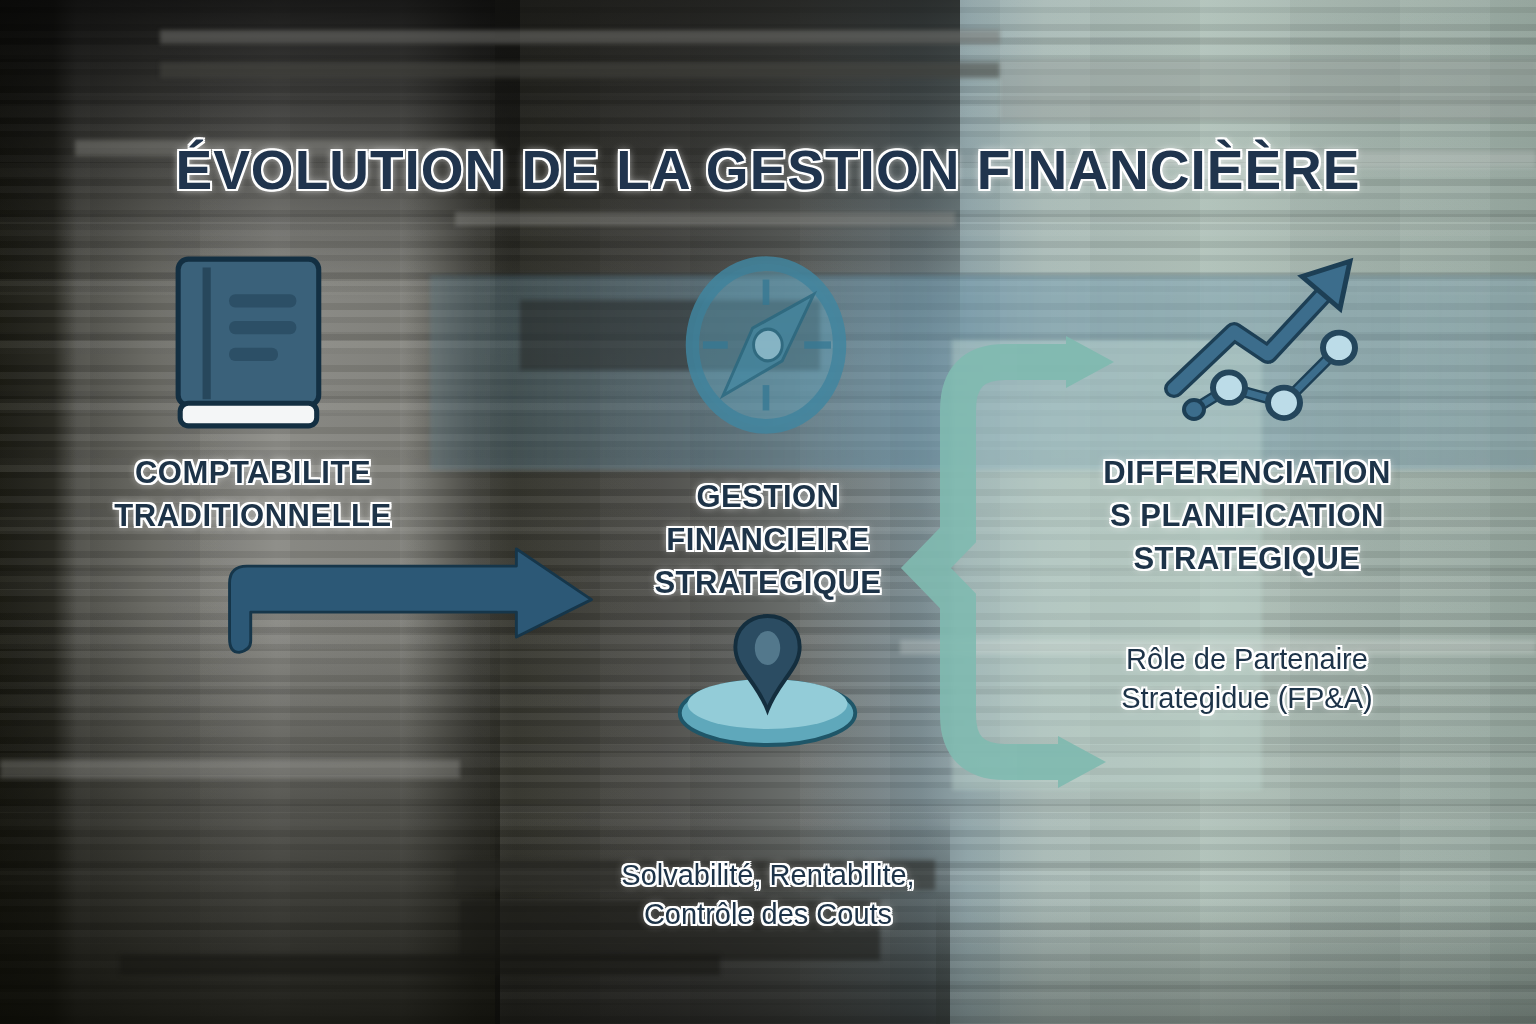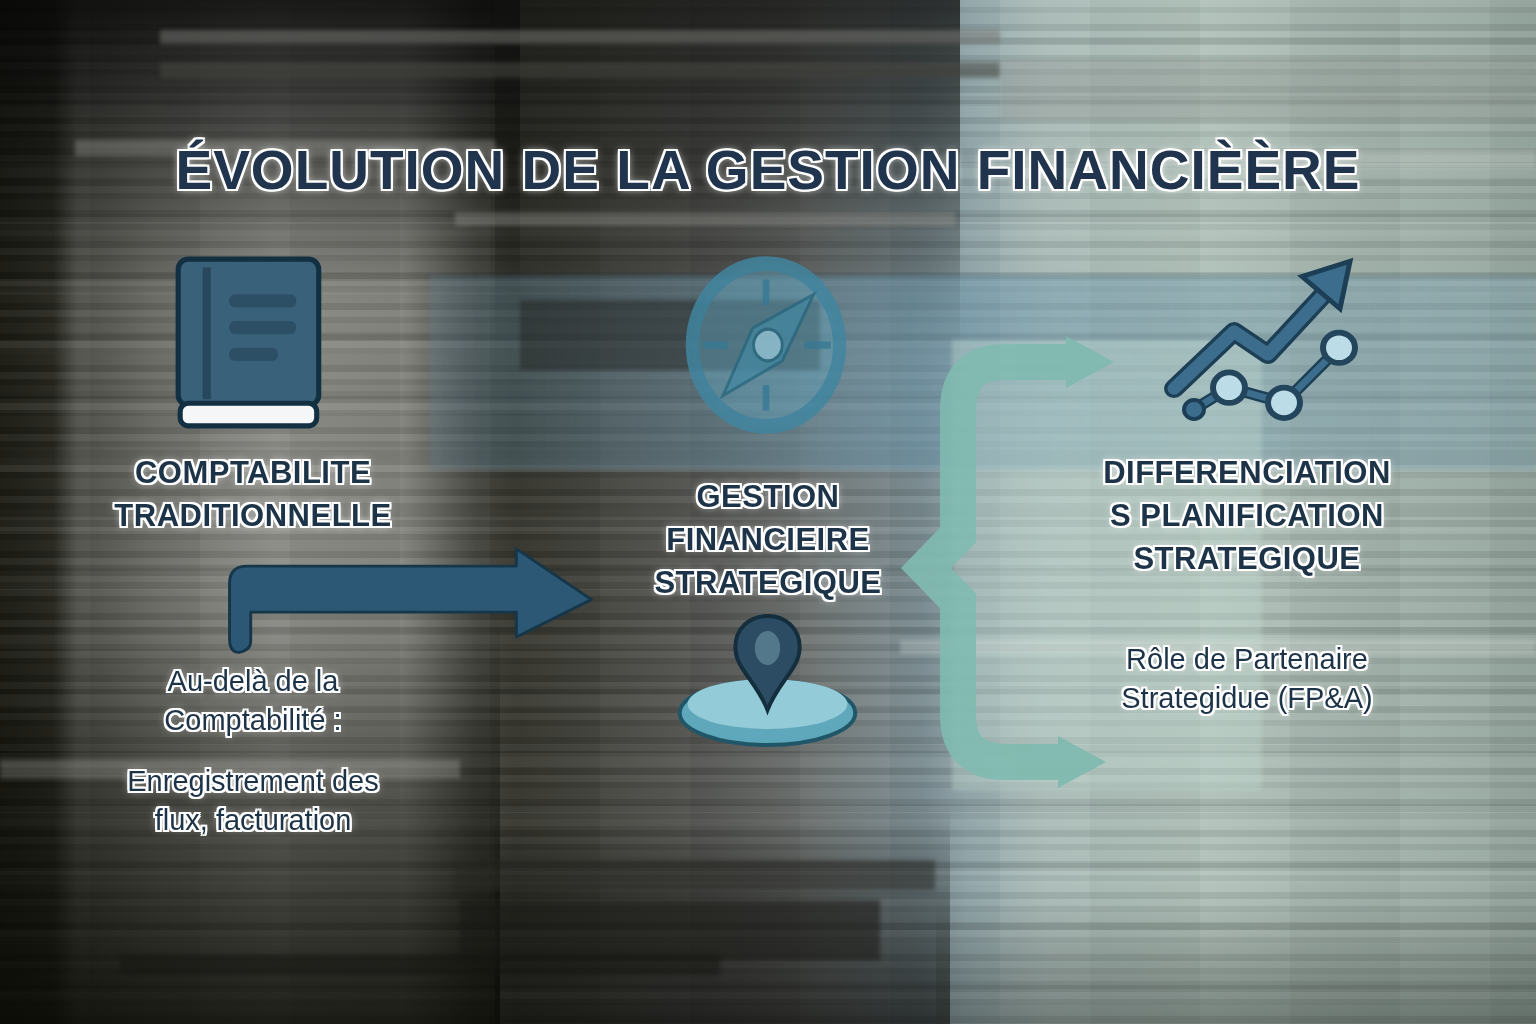--- a/index.html
+++ b/index.html
@@ -105,22 +105,20 @@
     <polygon points="158,406 206,432 158,458" fill="#7fbab0"></polygon>
   </svg>
 
   <svg style="left:670px;top:608px;" width="195" height="150" viewBox="0 0 200 150" preserveAspectRatio="none">
     <ellipse cx="100" cy="105" rx="90" ry="32" fill="#5fa8bb" stroke="#1f5668" stroke-width="4"></ellipse>
     <ellipse cx="100" cy="96" rx="82" ry="25" fill="#93ccd8"></ellipse>
     <path d="M100 8 C81 8 67 21 67 39 C67 61 88 72 100 102 C112 72 133 61 133 39 C133 21 119 8 100 8 Z" fill="#2b4c62" stroke="#142e3e" stroke-width="4"></path>
     <ellipse cx="100" cy="40" rx="13" ry="17" fill="#53788c"></ellipse>
   </svg>
 
-  <div class="txt para" style="left:43px;top:662px;width:420px;">Au-delà de la
-Comptabilité :</div>
-  <div class="txt para" style="left:43px;top:762px;width:420px;">Enregistrement des
-flux, facturation</div>
 
+  <div class="txt para" style="left:548px;top:856px;width:440px;">Solvabilité, Rentabilite,
+Contrôle des Couts</div>
 
   <div class="txt para" style="left:1057px;top:640px;width:380px;">Rôle de Partenaire
 Strategidue (FP&amp;A)</div>
 
 </div>
 
 </body></html>

